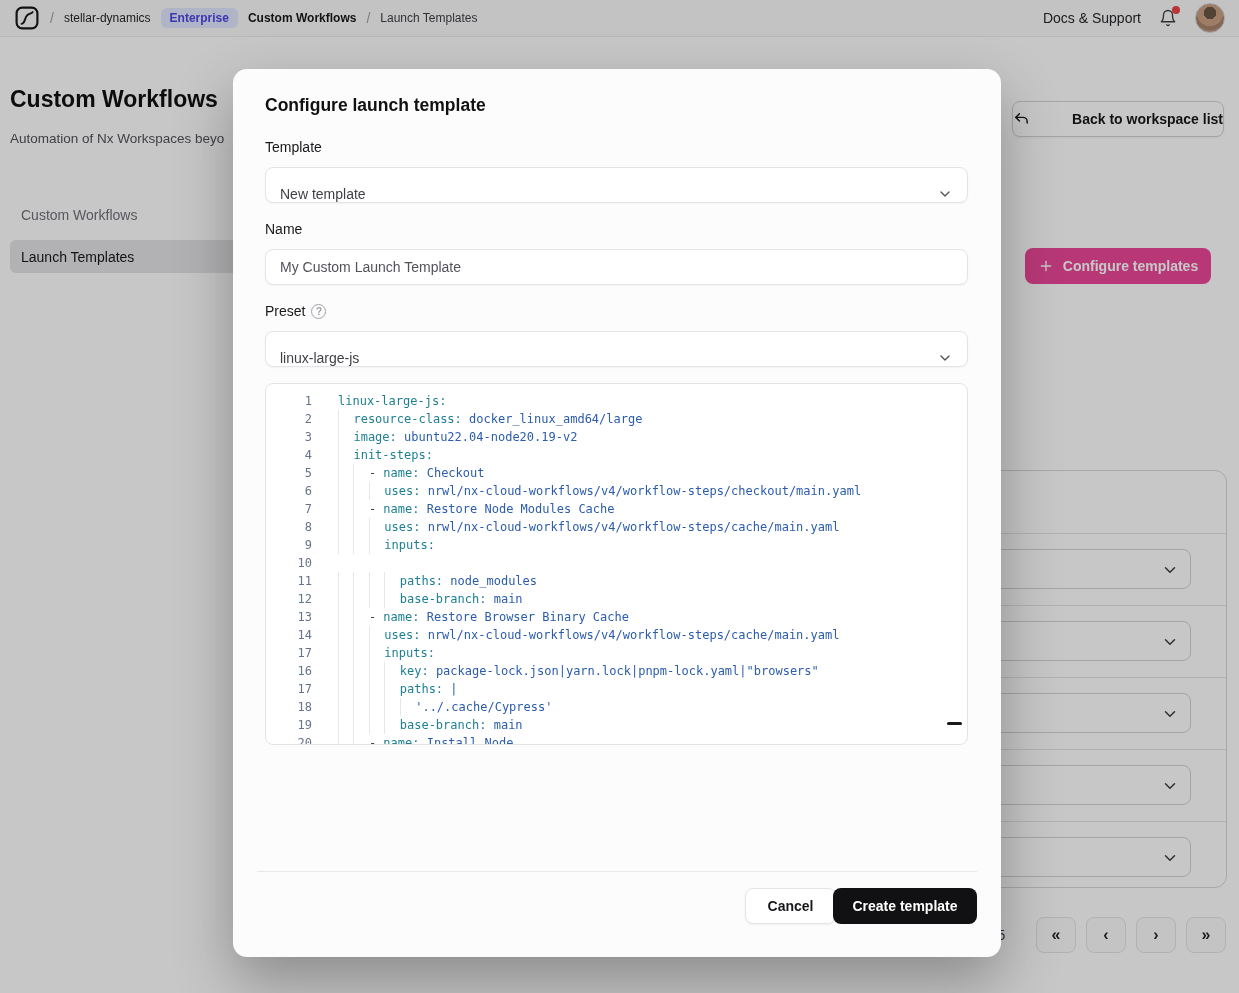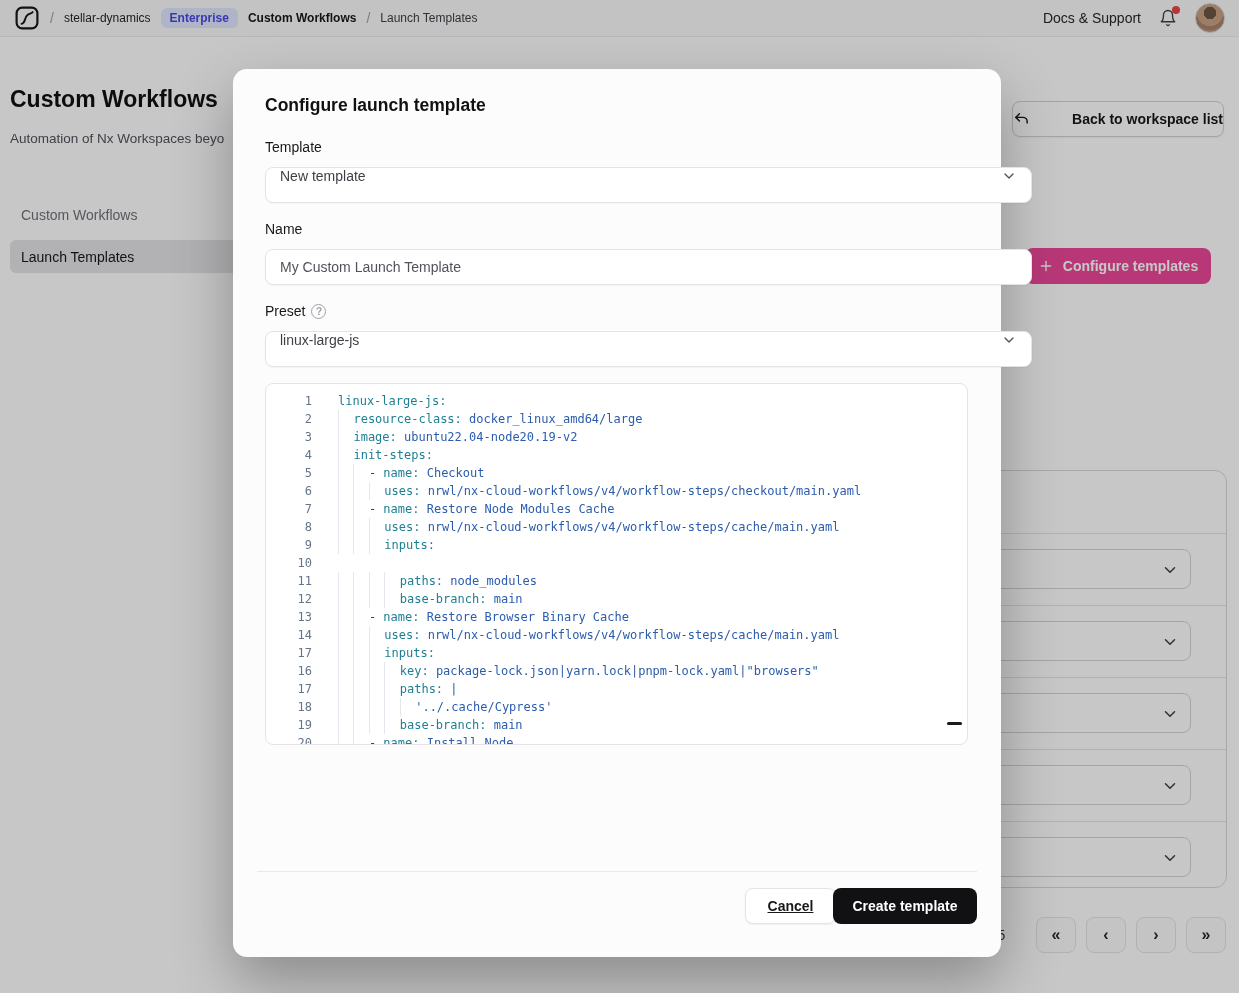--- a/index.html
+++ b/index.html
@@ -56,42 +56,42 @@
            border-radius:8px;box-sizing:border-box;display:flex;align-items:center;justify-content:center;
            font-size:16px;font-weight:600;color:#27272a;cursor:pointer;}
   
   .overlay{position:absolute;inset:0;background:rgba(0,0,0,.22);z-index:5;}
   .modal{position:absolute;left:233px;top:69px;width:768px;height:888px;background:#fcfcfc;
          border-radius:14px;z-index:10;box-shadow:0 25px 60px rgba(0,0,0,.30);}
   .m-title{position:absolute;left:32px;top:26px;font-size:17.5px;font-weight:700;color:#111;}
   .m-label{position:absolute;left:32px;font-size:14px;font-weight:500;color:#18181b;display:flex;align-items:center;gap:6px;}
   .help{width:15px;height:15px;border:1.4px solid #a1a1aa;border-radius:50%;color:#a1a1aa;
         font-size:10px;font-weight:700;display:inline-flex;align-items:center;justify-content:center;box-sizing:border-box;cursor:pointer;}
-  .m-select,.m-input{position:absolute;left:32px;width:767px;height:36px;background:#fff;
+  .m-select,.m-input{position:absolute;left:32px;width:703px;height:36px;background:#fff;
         border:1px solid #e4e4e7;border-radius:8px;box-sizing:border-box;font-size:14px;color:#3f3f46;
-        display:flex;align-items:flex-start;padding:0 14px;box-shadow:0 1px 2px rgba(0,0,0,.04);}
+        display:flex;align-items:flex-end;padding:0 14px;box-shadow:0 1px 2px rgba(0,0,0,.04);}
   .m-select{cursor:pointer;justify-content:space-between;}
   .m-input{font-family:"Liberation Sans",sans-serif;color:#52525b;outline:none;}
   
   .editor{position:absolute;left:32px;top:314px;width:703px;height:362px;background:#fff;
           border:1px solid #e4e4e7;border-radius:8px;box-sizing:border-box;overflow:hidden;
           padding:8px 0 0 16px;font-family:"DejaVu Sans Mono","Liberation Mono",monospace;font-size:12px;}
   .ed-line{display:flex;height:18px;line-height:18px;white-space:pre;}
   .ed-line .ln{flex:none;width:30px;text-align:right;margin-right:26px;color:var(--c-ln);}
   .ed-line .code{white-space:pre;}
   .ind{display:inline-block;width:2ch;height:18px;border-left:1px solid #e3e8ef;vertical-align:top;}
   .k{color:var(--c-key);}
   .v{color:var(--c-val);}
   .dash{color:var(--c-dash);}
   .ed-thumb{position:absolute;right:5px;top:338px;width:15px;height:3px;background:#1a1a1a;border-radius:2px;cursor:grab;}
   .m-divider{position:absolute;left:24px;right:24px;top:802px;height:1px;background:#e9e9eb;}
   .btn{position:absolute;top:819px;height:36px;border-radius:8px;display:flex;align-items:center;
        justify-content:center;font-size:14px;font-weight:600;box-sizing:border-box;cursor:pointer;}
   .btn-cancel{left:512px;width:91px;background:#fff;border:1px solid #e4e4e7;color:#18181b;
-       box-shadow:0 1px 2px rgba(0,0,0,.05);text-decoration:underline;}
+       box-shadow:0 1px 2px rgba(0,0,0,.05);}
   .btn-create{left:600px;width:144px;background:#111113;color:#fff;}
   svg{display:block;}
 </style>
 </head>
 <body>
 
 <div class="nav">
   <span>
     <svg width="26" height="26" viewBox="0 0 24 24" fill="none">
       <rect x="2.4" y="2.4" width="19.2" height="19.2" rx="5.2" stroke="#18181b" stroke-width="2"></rect>

